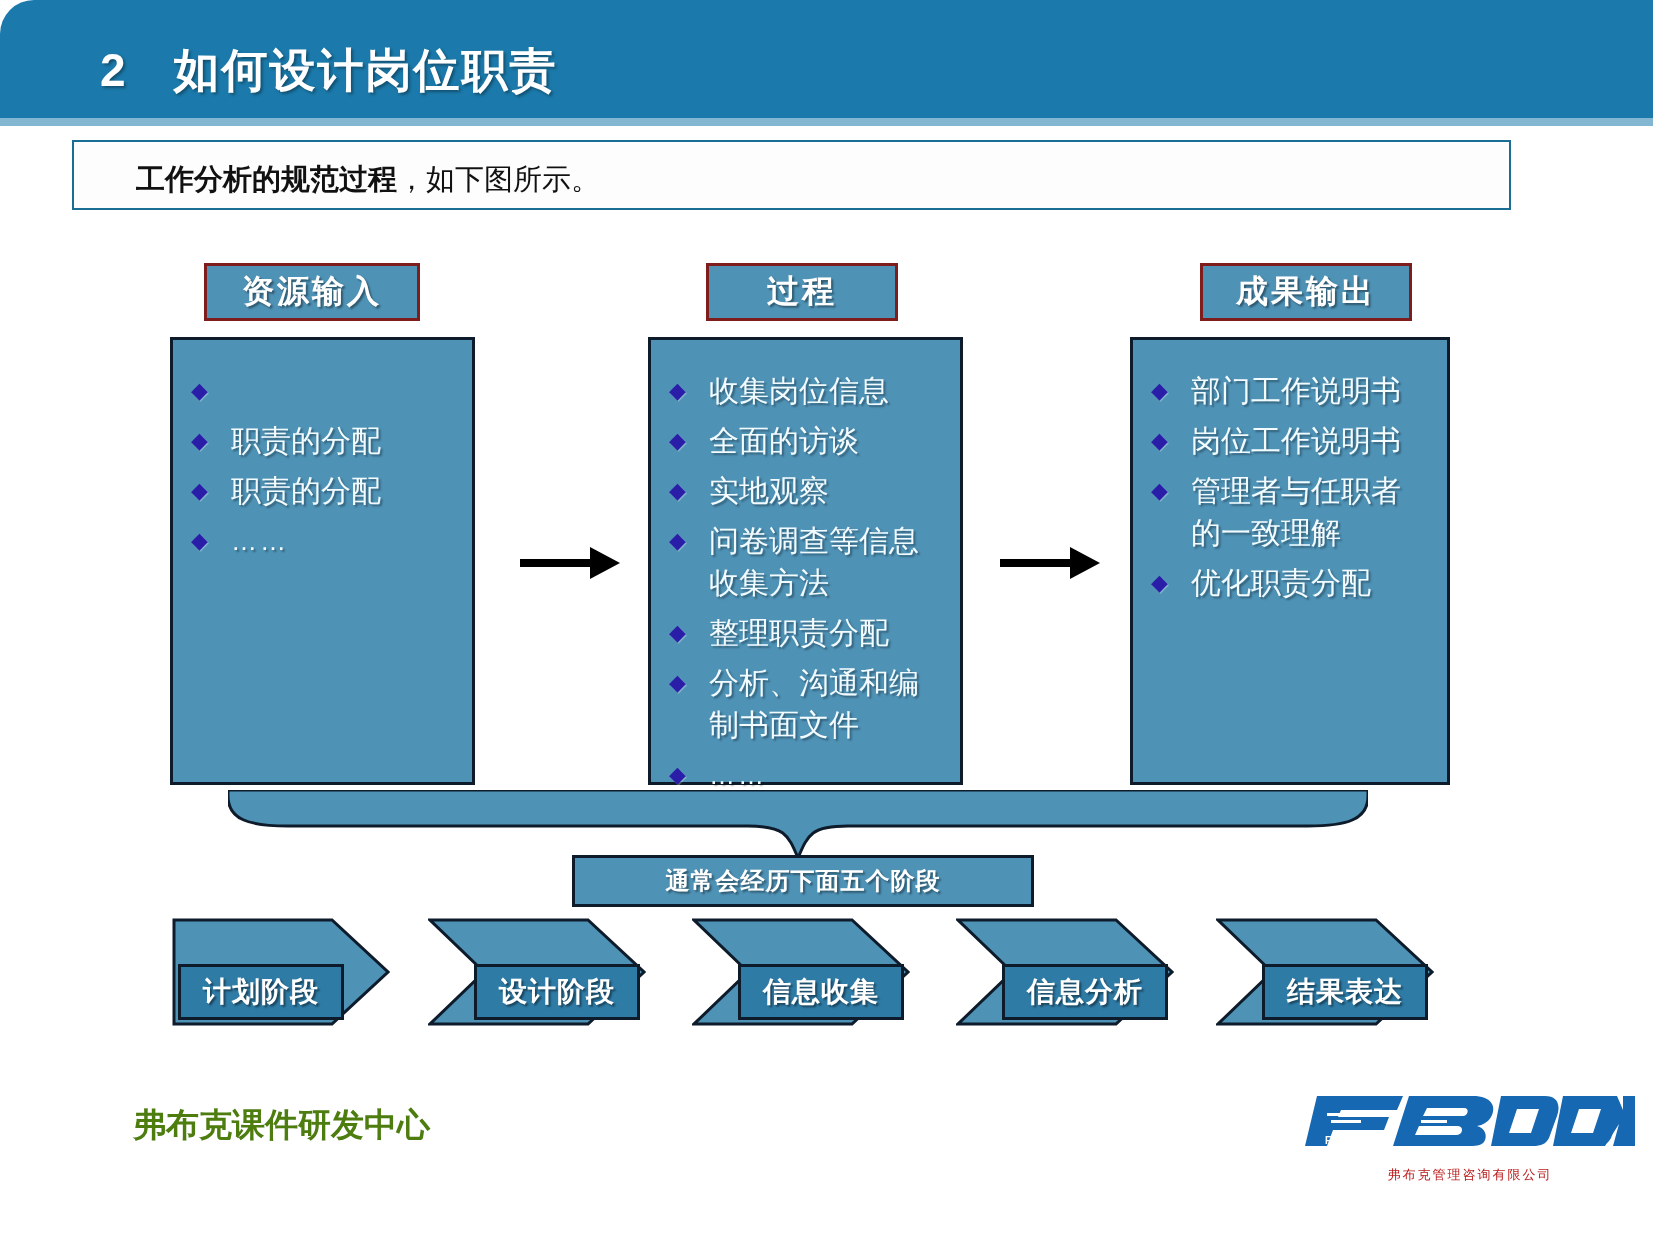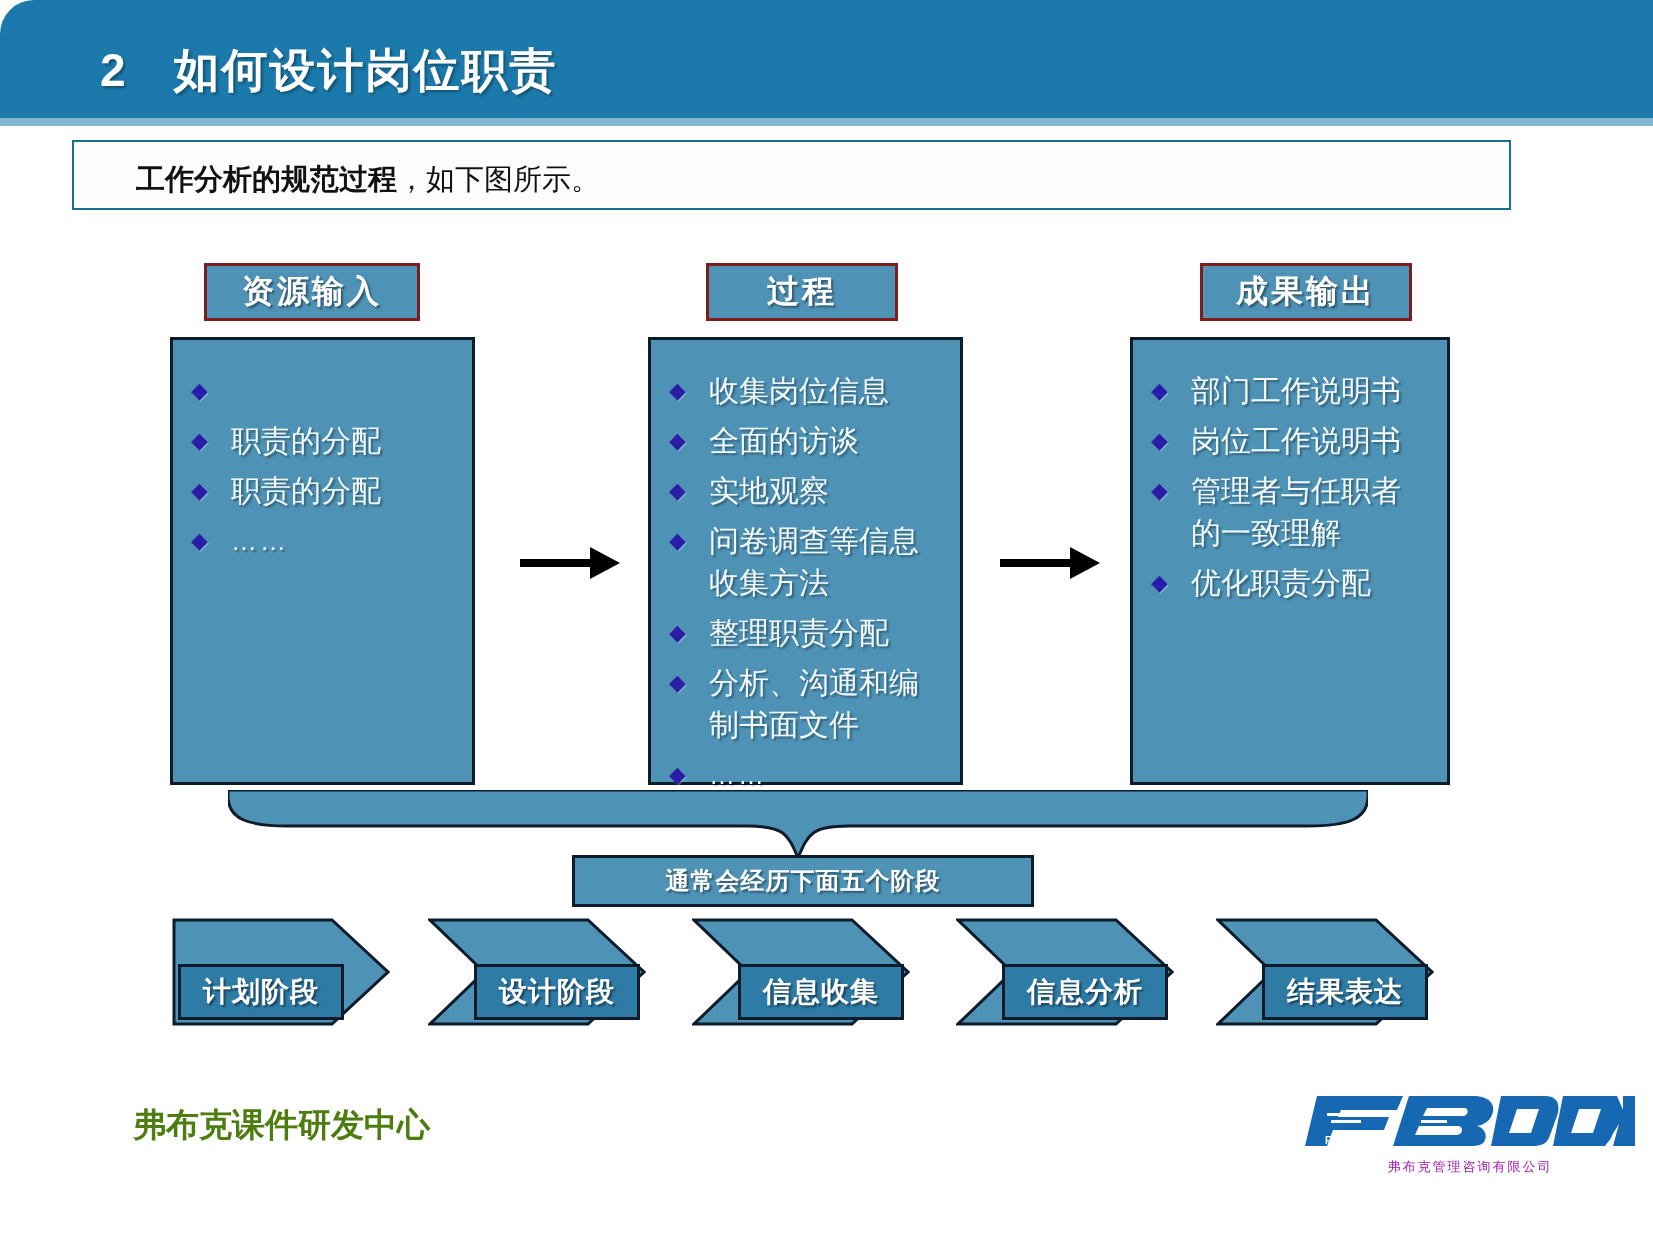--- a/index.html
+++ b/index.html
@@ -182,23 +182,23 @@
   }
   .logo-wrap {
     position: absolute;
     right: 18px;
     top: 1090px;
     width: 330px;
     text-align: center;
   }
   .logo-sub {
     font-size: 13px;
-    color: #a21caf;
+    color: #b91c1c;
     letter-spacing: 2px;
-    margin-top: 2px;
+    margin-top: 10px;
     white-space: nowrap;
   }
 </style>
 </head>
 <body>
 
 <div class="header-bar"></div>
 <div class="header-title">
   <span class="header-num">2</span><span>如何设计岗位职责</span>
 </div>

